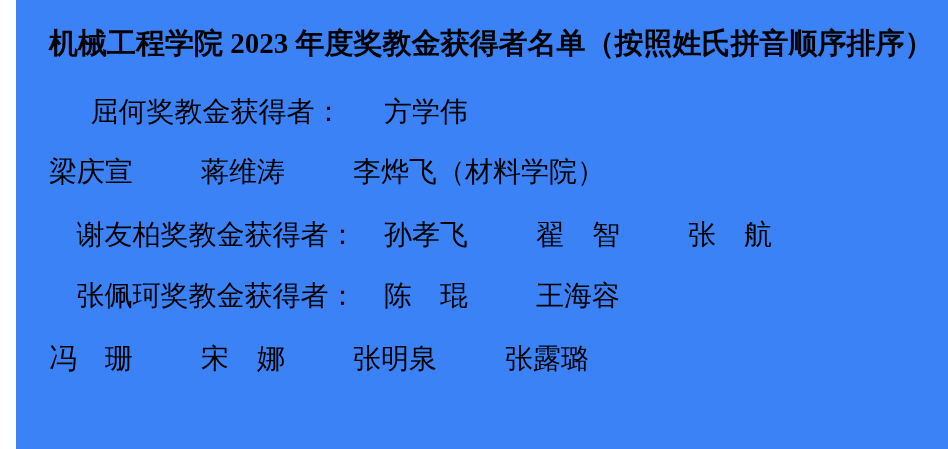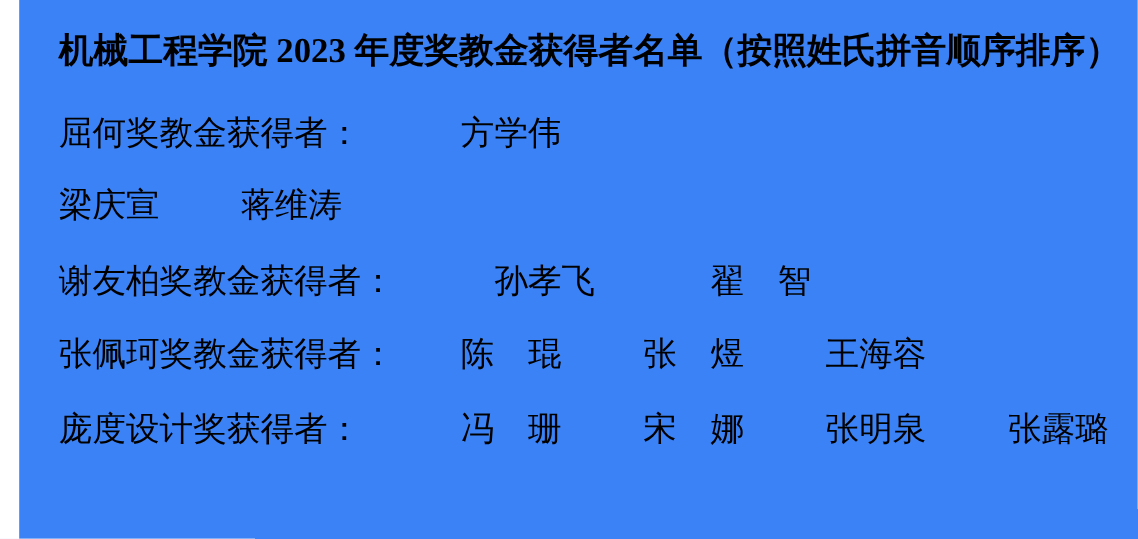--- a/index.html
+++ b/index.html
@@ -31,26 +31,27 @@
     position: absolute;
     left: 33px;
     display: flex;
     align-items: flex-start;
     font-size: 28px;
     line-height: 30px;
     white-space: nowrap;
   }
   .row-1 { top: 97px; }
   .row-2 { top: 157px; }
-  .row-3 { top: 220px; gap: 28px; }
+  .row-3 { top: 220px; }
   .row-4 { top: 281px; }
   .row-5 { top: 344px; }
   .award-label {
     flex: 0 0 auto;
     width: 335px;
+    text-align: center;
   }
   .recipient-name {
     flex: 0 0 auto;
     width: 152px;
     white-space: nowrap;
   }
   .recipient-name:last-child {
     width: auto;
   }
 </style>
@@ -62,36 +63,36 @@
   <div class="doc-title">机械工程学院 2023 年度奖教金获得者名单（按照姓氏拼音顺序排序）</div>
 
   <div class="award-row row-1">
     <span class="award-label">屈何奖教金获得者：</span>
     <span class="recipient-name">方学伟</span>
   </div>
 
   <div class="award-row row-2">
     <span class="recipient-name">梁庆宣</span>
     <span class="recipient-name">蒋维涛</span>
+    <span class="recipient-name">李烨飞（材料学院）</span>
   </div>
 
   <div class="award-row row-3">
     <span class="award-label">谢友柏奖教金获得者：</span>
     <span class="recipient-name">孙孝飞</span>
     <span class="recipient-name">翟　智</span>
+    <span class="recipient-name">张　航</span>
   </div>
 
   <div class="award-row row-4">
     <span class="award-label">张佩珂奖教金获得者：</span>
     <span class="recipient-name">陈　琨</span>
-    <span class="recipient-name">张　煜</span>
     <span class="recipient-name">王海容</span>
   </div>
 
   <div class="award-row row-5">
-    <span class="award-label">庞度设计奖获得者：</span>
     <span class="recipient-name">冯　珊</span>
     <span class="recipient-name">宋　娜</span>
     <span class="recipient-name">张明泉</span>
     <span class="recipient-name">张露璐</span>
   </div>
 
 </div>
 
 </body></html>

